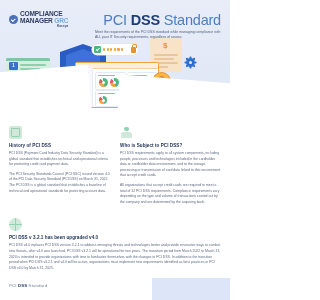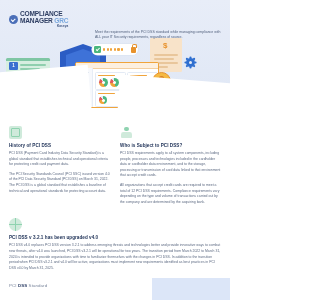--- a/index.html
+++ b/index.html
@@ -210,20 +210,21 @@
 
     <div class="logo">
       <span class="logo-mark"></span>
       <span class="logo-words">
         <span class="logo-r1">COMPLIANCE</span>
         <span class="logo-r2"><span>MANAGER </span><em>GRC</em></span>
         <span class="logo-sub">Kaseya</span>
       </span>
     </div>
 
+    <div class="hero-title"><span class="lt">PCI </span><b>DSS</b><span class="lt"> Standard</span></div>
     <div class="hero-sub">Meet the requirements of the PCI DSS standard while managing compliance with ALL your IT Security requirements, regardless of source.</div>
   </div>
 
   <div class="cols">
     <div class="col">
       <div class="ico ico-doc"></div>
       <h3 class="hd">History of PCI DSS</h3>
       <p class="bd">PCI DSS (Payment Card Industry Data Security Standard) is a global standard that establishes technical and operational criteria for protecting credit card payment data.</p>
       <p class="bd">The PCI Security Standards Council (PCI SSC) issued version 4.0 of the PCI Data Security Standard (PCI DSS) on March 31, 2022. The PCI DSS is a global standard that establishes a baseline of technical and operational standards for protecting account data.</p>
     </div>

